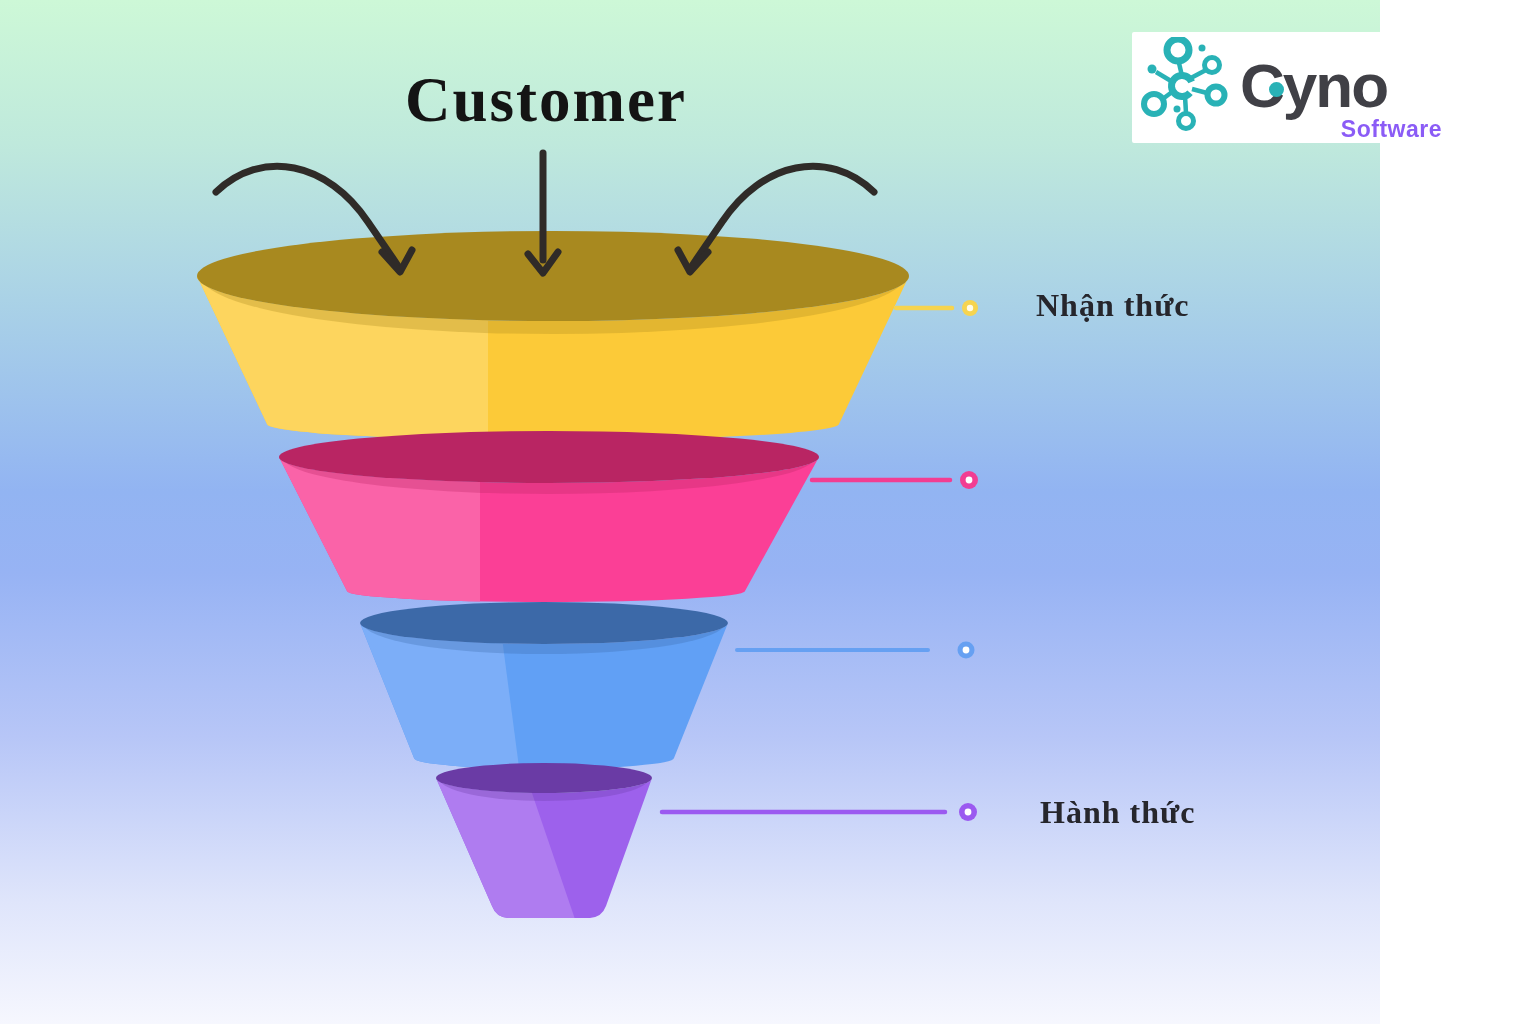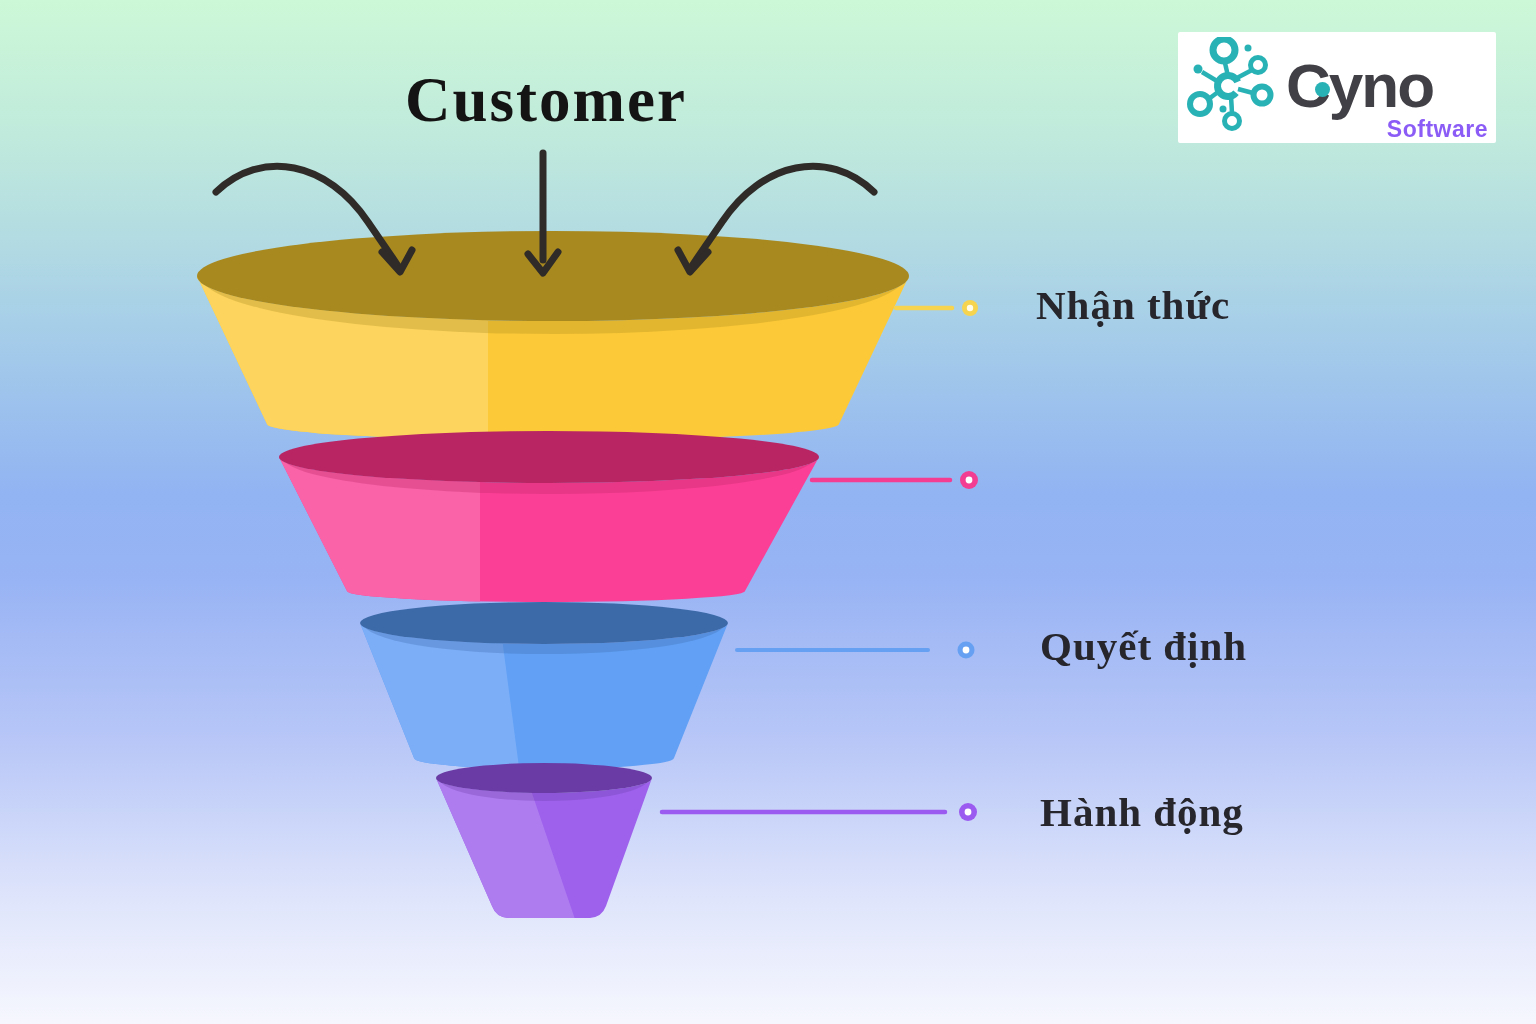--- a/index.html
+++ b/index.html
@@ -1,28 +1,28 @@
 <!DOCTYPE html>
 <html><head>
 <meta charset="utf-8">
 <style>
   html,body{margin:0;padding:0;}
   body{width:1536px;height:1024px;overflow:hidden;font-family:"Liberation Sans",sans-serif;}
-  .canvas{position:absolute;inset:0;width:1536px;height:1024px;
+  .canvas{position:absolute;inset:0;width:1380px;height:1024px;
     background:linear-gradient(180deg,#cdf8d7 0%,#bfe9dc 14%,#a9d1e7 30%,#92b4f2 48%,#97b3f4 56%,#b7c6f7 72%,#dfe5fb 88%,#f6f7fe 100%);}
   .funnel-svg{position:absolute;left:0;top:0;}
   .title{position:absolute;left:546px;top:64px;transform:translateX(-50%);
     font-family:"Liberation Serif",serif;font-weight:700;font-size:63px;color:#141414;letter-spacing:2px;white-space:nowrap;}
   .stage-label{position:absolute;transform:translateY(-50%);font-family:"Liberation Serif",serif;
-    font-weight:700;font-size:41px;color:#26262c;letter-spacing:1px;white-space:nowrap;}
+    font-weight:700;font-size:32px;color:#26262c;letter-spacing:1px;white-space:nowrap;}
   .lbl-0{left:1036px;top:305px;}
   .lbl-1{left:1038px;top:477px;}
   .lbl-2{left:1040px;top:646px;}
   .lbl-3{left:1040px;top:812px;}
-  .logo-box{position:absolute;left:1132px;top:32px;width:318px;height:111px;background:#ffffff;border-radius:2px;margin-left:46px;}
+  .logo-box{position:absolute;left:1132px;top:32px;width:318px;height:111px;background:#ffffff;border-radius:2px;}
   .logo-icon{position:absolute;left:8px;top:5px;}
   .logo-brand{position:absolute;left:108px;top:18px;font-size:62px;font-weight:700;color:#404046;letter-spacing:-2px;}
   .logo-c-dot{position:absolute;left:137px;top:50px;width:15px;height:15px;border-radius:50%;background:#29b2b6;}
   .logo-sub{position:absolute;right:8px;top:84px;font-size:23px;font-weight:700;color:#8b5cf6;letter-spacing:0.5px;}
 </style>
 </head>
 <body>
 
 <div class="canvas">
 
@@ -100,22 +100,21 @@
 
       <line x1="662" y1="812" x2="945" y2="812" stroke-width="4.5" stroke="#9b5af0"></line>
       <circle cx="968" cy="812" r="9" fill="#9b5af0"></circle>
       <circle cx="968" cy="812" r="3.4" fill="#ffffff"></circle>
     </g>
   </svg>
 
   <div class="title">Customer</div>
 
   <div class="stage-label lbl-0">Nhận thức</div>
-  <div class="stage-label lbl-2">Quyết định</div>
-  <div class="stage-label lbl-3">Hành động</div>
+  <div class="stage-label lbl-3">Hành thức</div>
 
   <div class="logo-box">
     <svg class="logo-icon" width="104" height="102" viewBox="0 0 104 102">
       <g stroke="#29b2b6" fill="none">
         <line x1="42" y1="39" x2="39" y2="26" stroke-width="4.5"></line>
         <line x1="49" y1="42" x2="66" y2="33" stroke-width="4.5"></line>
         <line x1="52" y1="52" x2="67" y2="56" stroke-width="4.5"></line>
         <line x1="45" y1="59" x2="46" y2="76" stroke-width="4.5"></line>
         <line x1="32" y1="55" x2="24" y2="61" stroke-width="4.5"></line>
         <line x1="16" y1="35" x2="31" y2="44" stroke-width="4.5"></line>

